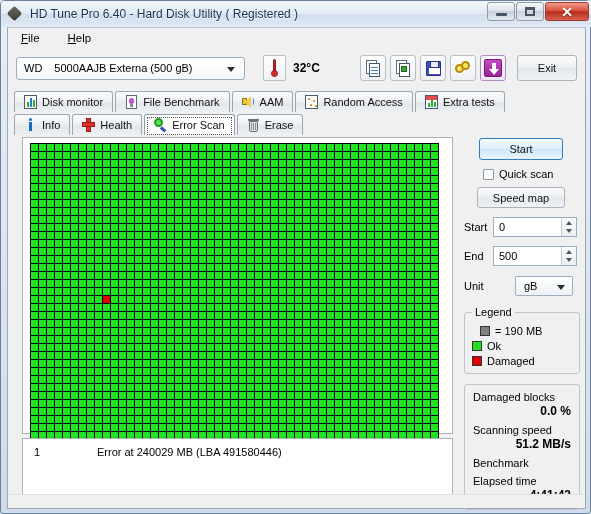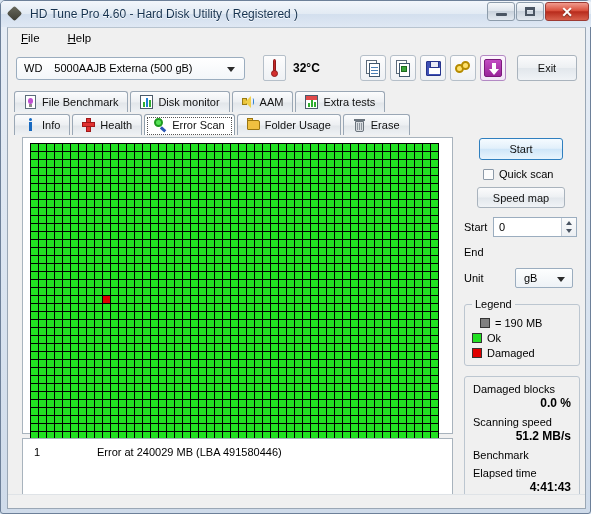--- a/index.html
+++ b/index.html
@@ -273,21 +273,21 @@
 </style>
 </head>
 <body>
 
 <div class="window">
 
   <div class="titlebar">
     <div class="title-icon">
         <div class="diamond"></div>
       </div>
-    <div class="title-text">HD Tune Pro 4.60 - Hard Disk Utility (  Registered )</div>
+    <div class="title-text">HD Tune Pro 6.40 - Hard Disk Utility (  Registered )</div>
     <div class="winbtns">
       <div class="wbtn">
           <div class="bar"></div>
         </div>
       <div class="wbtn">
           <div class="sq"></div>
         </div>
       <div class="wbtn close">
         <div class="x">✕</div>
       </div>
@@ -352,42 +352,51 @@
           </div>
         </div>
       </div>
 
       <div class="exit-btn">Exit</div>
     </div>
 
     <div class="tabs">
       <div class="tabrow row1">
         <div class="tab">
+          <span class="ic ic-chart">
+              <i class="b b1"></i>
+              <i class="b b2"></i>
+              <i class="b b3"></i>
+            </span>
+          <span>Disk monitor</span>
+        </div>
+        <div class="tab">
           <span class="ic ic-doc-bulb">
               <span class="pg"></span>
               <span class="bb"></span>
               <span class="bs"></span>
             </span>
           <span>File Benchmark</span>
         </div>
         <div class="tab">
-          <span class="ic ic-chart">
-              <i class="b b1"></i>
-              <i class="b b2"></i>
-              <i class="b b3"></i>
-            </span>
-          <span>Disk monitor</span>
-        </div>
-        <div class="tab">
           <span class="ic ic-speaker">
               <span class="body"></span>
               <span class="cone"></span>
               <span class="w1"></span>
             </span>
           <span>AAM</span>
+        </div>
+        <div class="tab">
+          <span class="ic ic-random">
+            <i style="left:2px;top:2px"></i>
+              <i style="left:7px;top:4px"></i>
+              <i style="left:4px;top:8px"></i>
+              <i style="left:9px;top:9px"></i>
+          </span>
+          <span>Random Access</span>
         </div>
         <div class="tab">
           <span class="ic ic-extra">
               <span class="hd"></span>
               <i class="b" style="left:2px;height:4px"></i>
               <i class="b" style="left:5px;height:7px"></i>
               <i class="b" style="left:8px;height:5px"></i>
             </span>
           <span>Extra tests</span>
         </div>
@@ -410,27 +419,20 @@
         </div>
         <div class="tab active">
           <span class="focusring"></span>
           <span class="ic ic-mag">
               <span class="lens"></span>
               <span class="hnd"></span>
             </span>
           <span>Error Scan</span>
         </div>
         <div class="tab">
-          <span class="ic ic-folder">
-              <span class="tb"></span>
-              <span class="bk"></span>
-            </span>
-          <span>Folder Usage</span>
-        </div>
-        <div class="tab">
           <span class="ic ic-trash">
               <span class="lid"></span>
               <span class="can"></span>
               <i class="r" style="left:4px"></i>
               <i class="r" style="left:6px"></i>
               <i class="r" style="left:8px"></i>
             </span>
           <span>Erase</span>
         </div>
       </div>
@@ -2354,20 +2356,27 @@
             <span class="val">0</span>
             <span class="btns">
                 <i class="up"></i>
                 <i class="dn"></i>
               </span>
           </div>
         </div>
 
         <div class="field-row">
           <div class="field-lbl">End</div>
+          <div class="spin">
+            <span class="val">500</span>
+            <span class="btns">
+                <i class="up"></i>
+                <i class="dn"></i>
+              </span>
+          </div>
         </div>
 
         <div class="unit-row">
           <div class="unit-lbl">Unit</div>
           <div class="unit-sel">
             <span>gB</span>
             <span class="arrow-down"></span>
           </div>
         </div>
 

